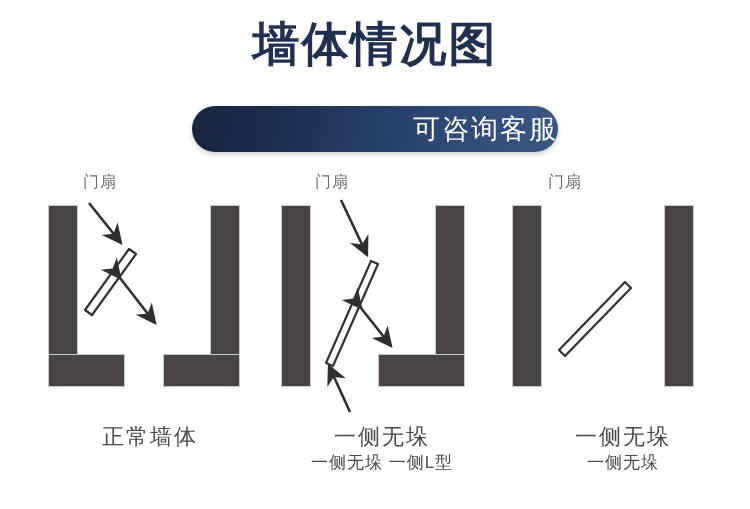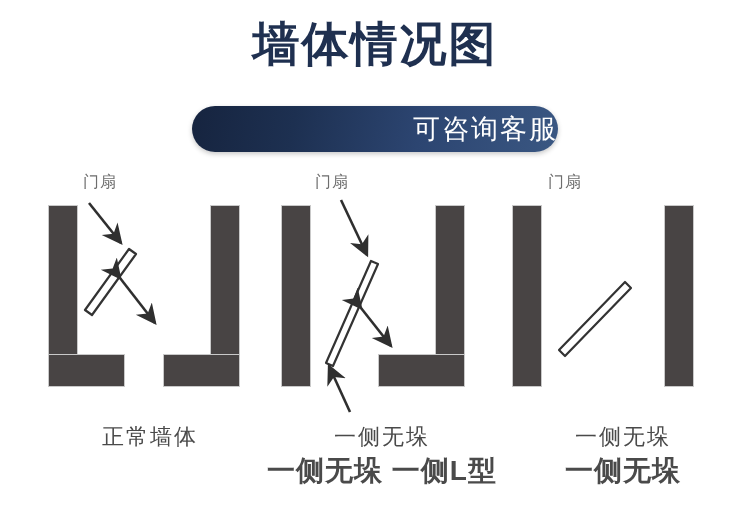--- a/index.html
+++ b/index.html
@@ -115,25 +115,24 @@
   }
   .caption .main {
     display: block;
     font-size: 22px;
     letter-spacing: 2px;
     line-height: 1.35;
     white-space: nowrap;
   }
   .caption .sub {
     display: block;
-    font-size: 28px;
+    font-size: 17px;
     letter-spacing: 1px;
     line-height: 1.35;
     white-space: nowrap;
-    font-weight: bold;
   }
   #caption-1 { left: 40px;  width: 220px; top: 10px; }
   #caption-2 { left: 258px; width: 248px; top: 10px; }
   #caption-3 { left: 508px; width: 230px; top: 10px; }
 </style>
 </head>
 <body>
 
 <div id="page">
 

